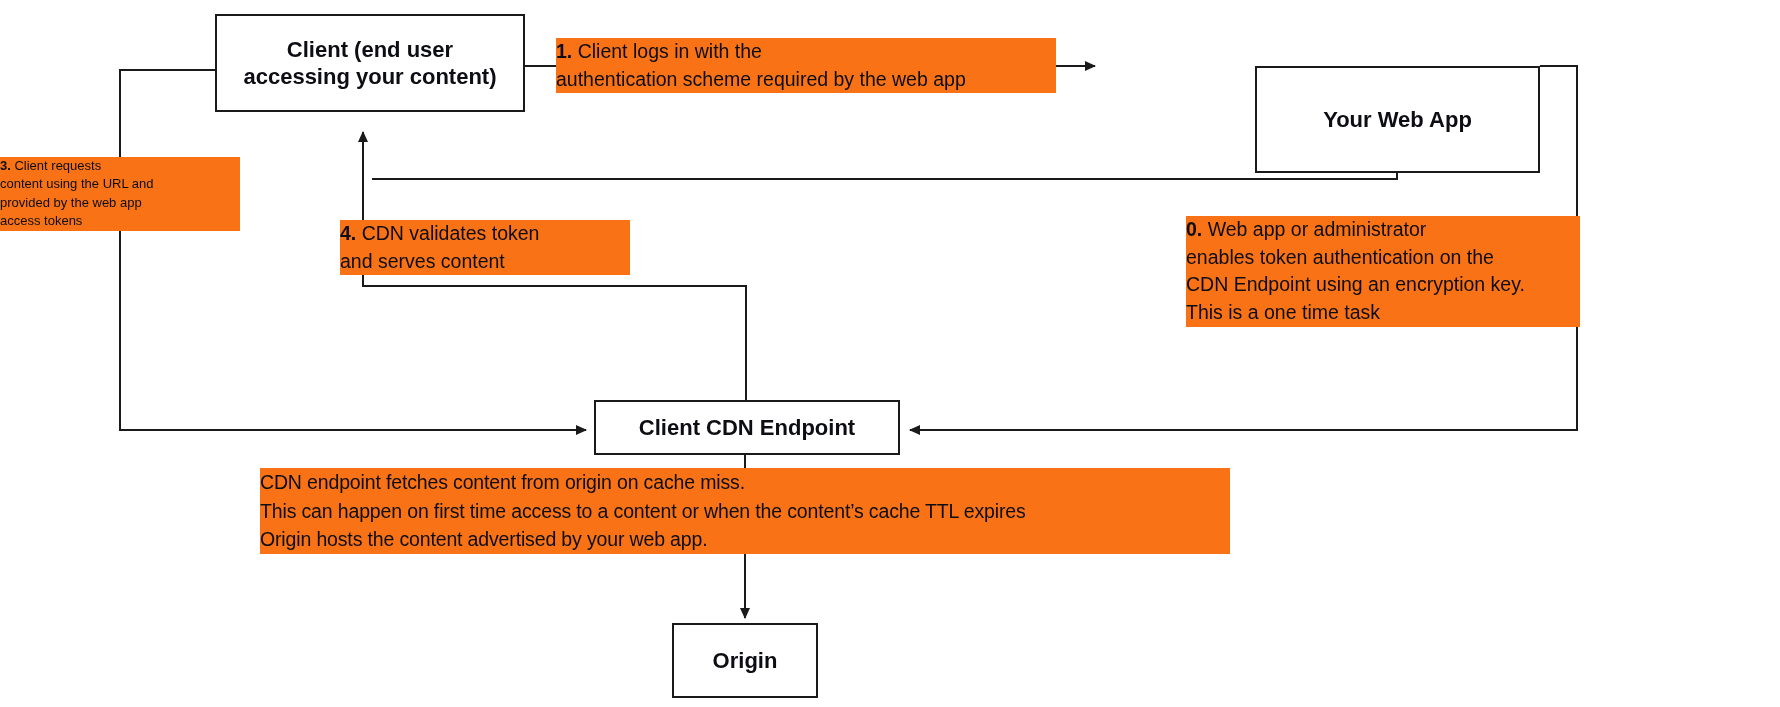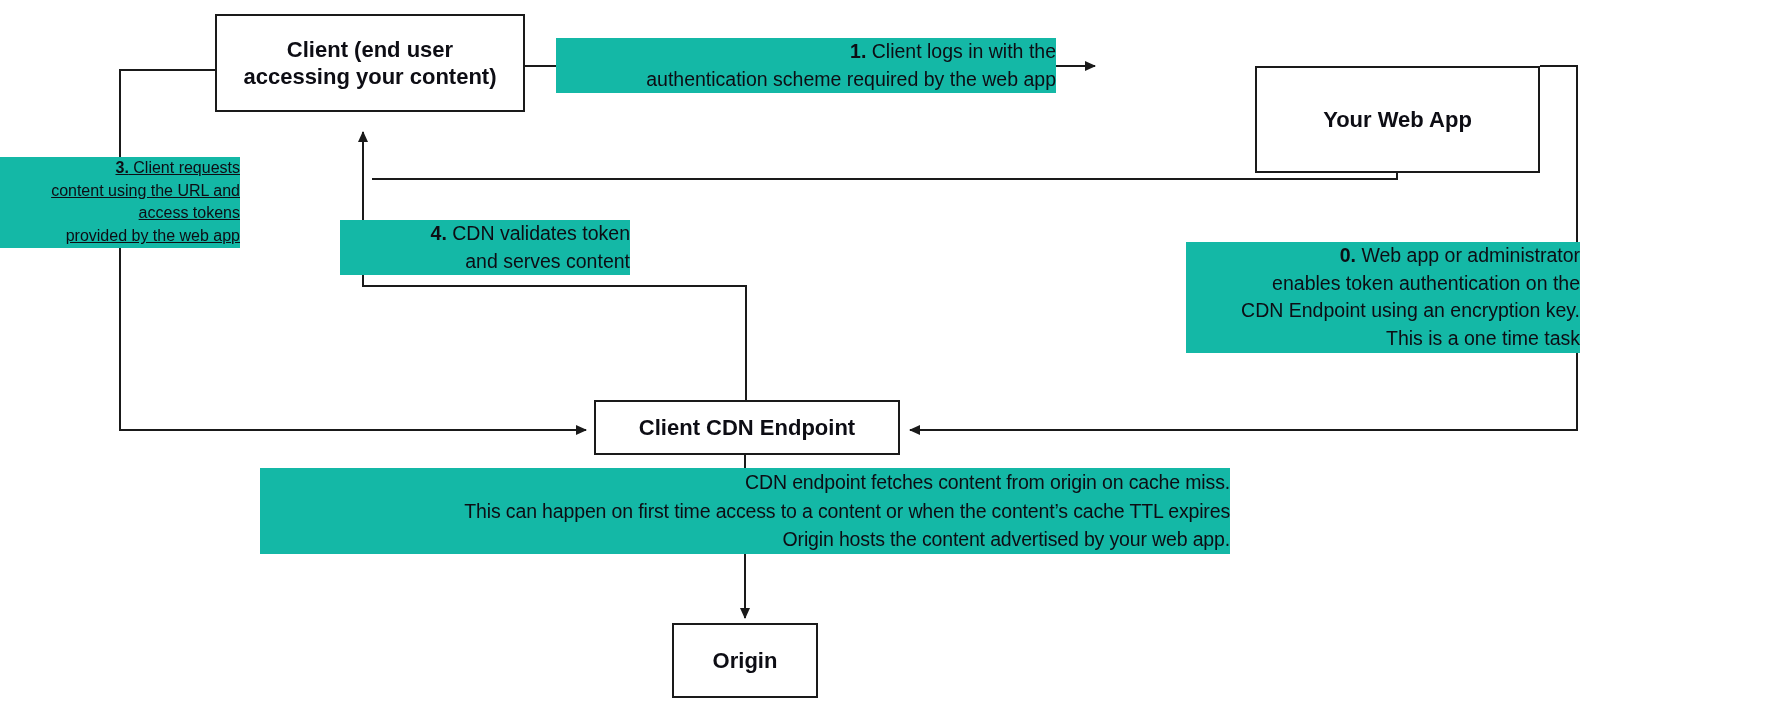--- a/index.html
+++ b/index.html
@@ -18,23 +18,23 @@
     display:flex;align-items:center;justify-content:center;
     text-align:center;
     font-weight:bold;
     line-height:1.25;
     box-sizing:border-box;
   }
   .node span{display:block;padding:0 6px;}
 
   .lbl{
     position:absolute;
-    text-align:right;
+    text-align:left;
     line-height:1.42;
-    background:#14b8a6;
+    background:#f97316;
     box-sizing:border-box;
   }
   .lbl b{font-weight:bold;}
   .lbl .t{display:block;}
 
   .cond{
     letter-spacing:-0.15px;
   }
 </style>
 </head>
@@ -83,33 +83,33 @@
   <div class="node" style="left:672px;top:623px;width:146px;height:75px;font-size:22px;">
     <span class="t">Origin</span>
   </div>
 
   <div class="lbl" style="left:556px;top:38px;width:500px;font-size:19.5px;">
     <span class="t"><b>1.</b><span> Client logs in with the</span></span>
     <span class="t">authentication scheme required by the web app</span>
   </div>
 
 
-  <div class="lbl" style="left:0px;top:157px;width:240px;font-size:16px;text-decoration:underline;">
+  <div class="lbl" style="left:0px;top:157px;width:240px;font-size:13px;">
     <span class="t"><b>3.</b><span> Client requests</span></span>
     <span class="t">content using the URL and</span>
+    <span class="t">provided by the web app</span>
     <span class="t">access tokens</span>
-    <span class="t">provided by the web app</span>
   </div>
 
   <div class="lbl" style="left:340px;top:220px;width:290px;font-size:19.5px;">
     <span class="t"><b>4.</b><span> CDN validates token</span></span>
     <span class="t">and serves content</span>
   </div>
 
-  <div class="lbl" style="left:1186px;top:242px;width:394px;font-size:19.5px;">
+  <div class="lbl" style="left:1186px;top:216px;width:394px;font-size:19.5px;">
     <span class="t"><b>0.</b><span> Web app or administrator</span></span>
     <span class="t">enables token authentication on the</span>
     <span class="t">CDN Endpoint using an encryption key.</span>
     <span class="t">This is a one time task</span>
   </div>
 
   <div class="lbl cond" style="left:260px;top:468px;width:970px;font-size:19.5px;line-height:1.47;">
     <span class="t">CDN endpoint fetches content from origin on cache miss.</span>
     <span class="t">This can happen on first time access to a content or when the content’s cache TTL expires</span>
     <span class="t">Origin hosts the content advertised by your web app.</span>

